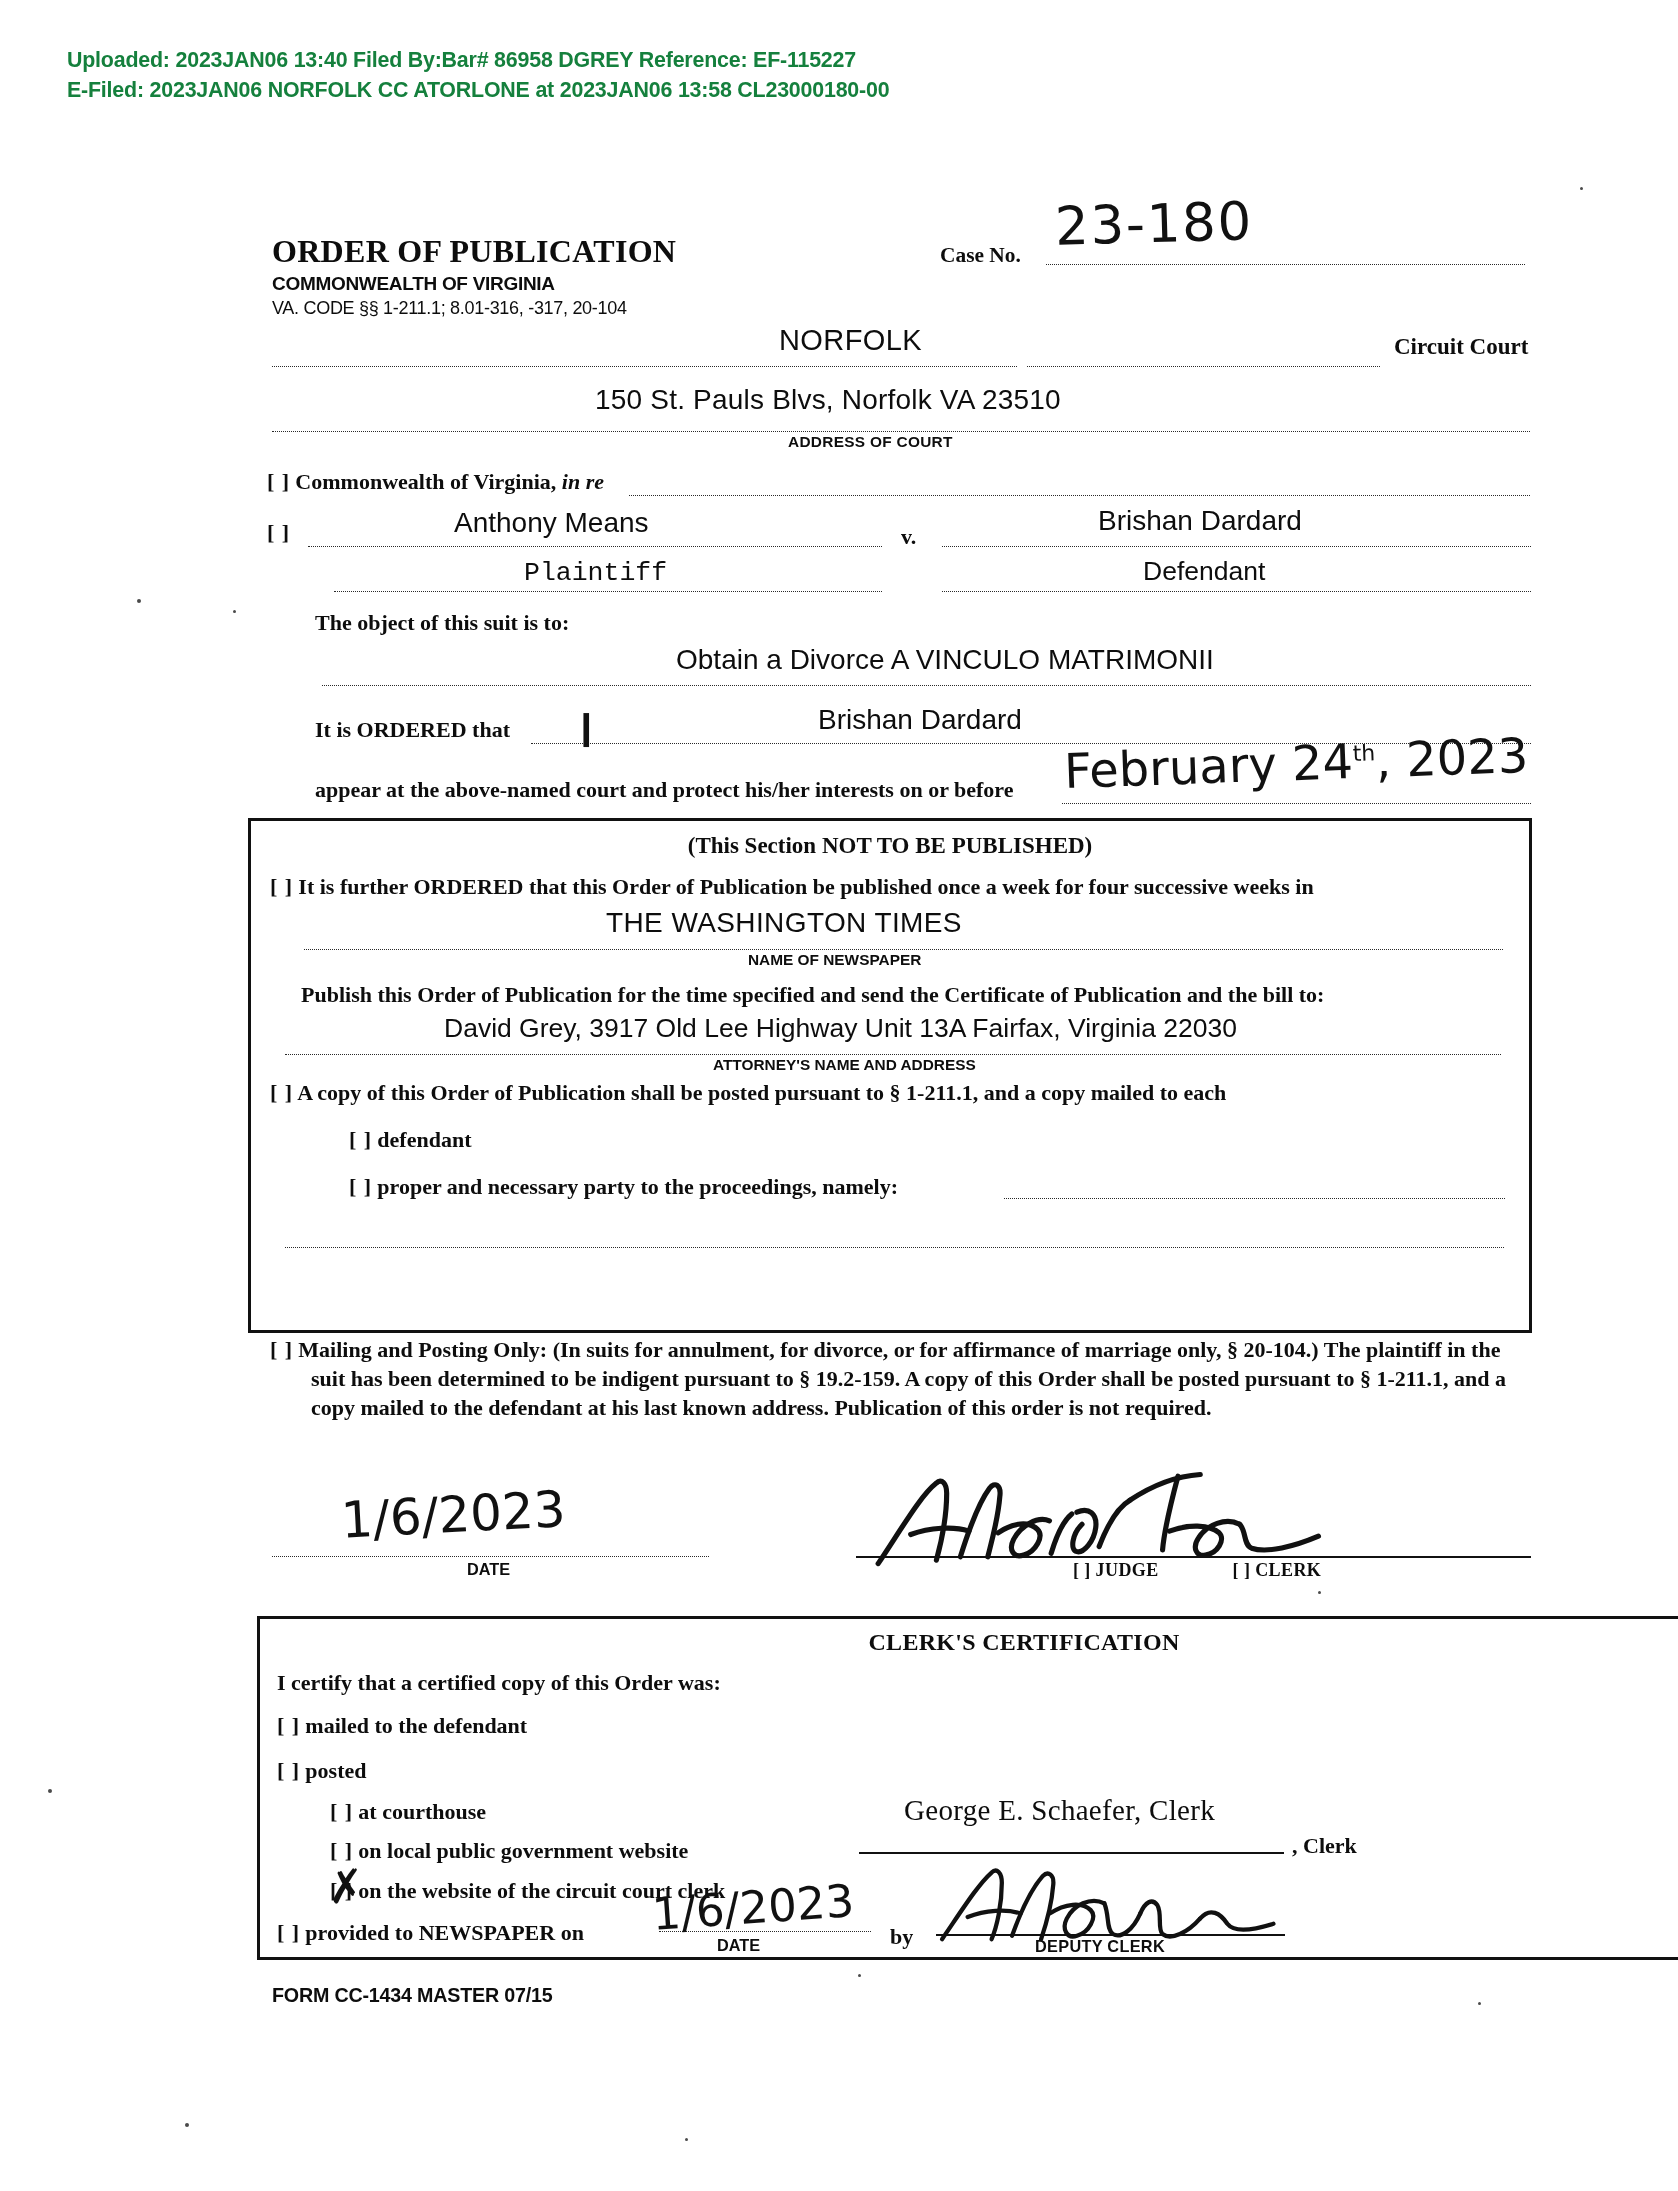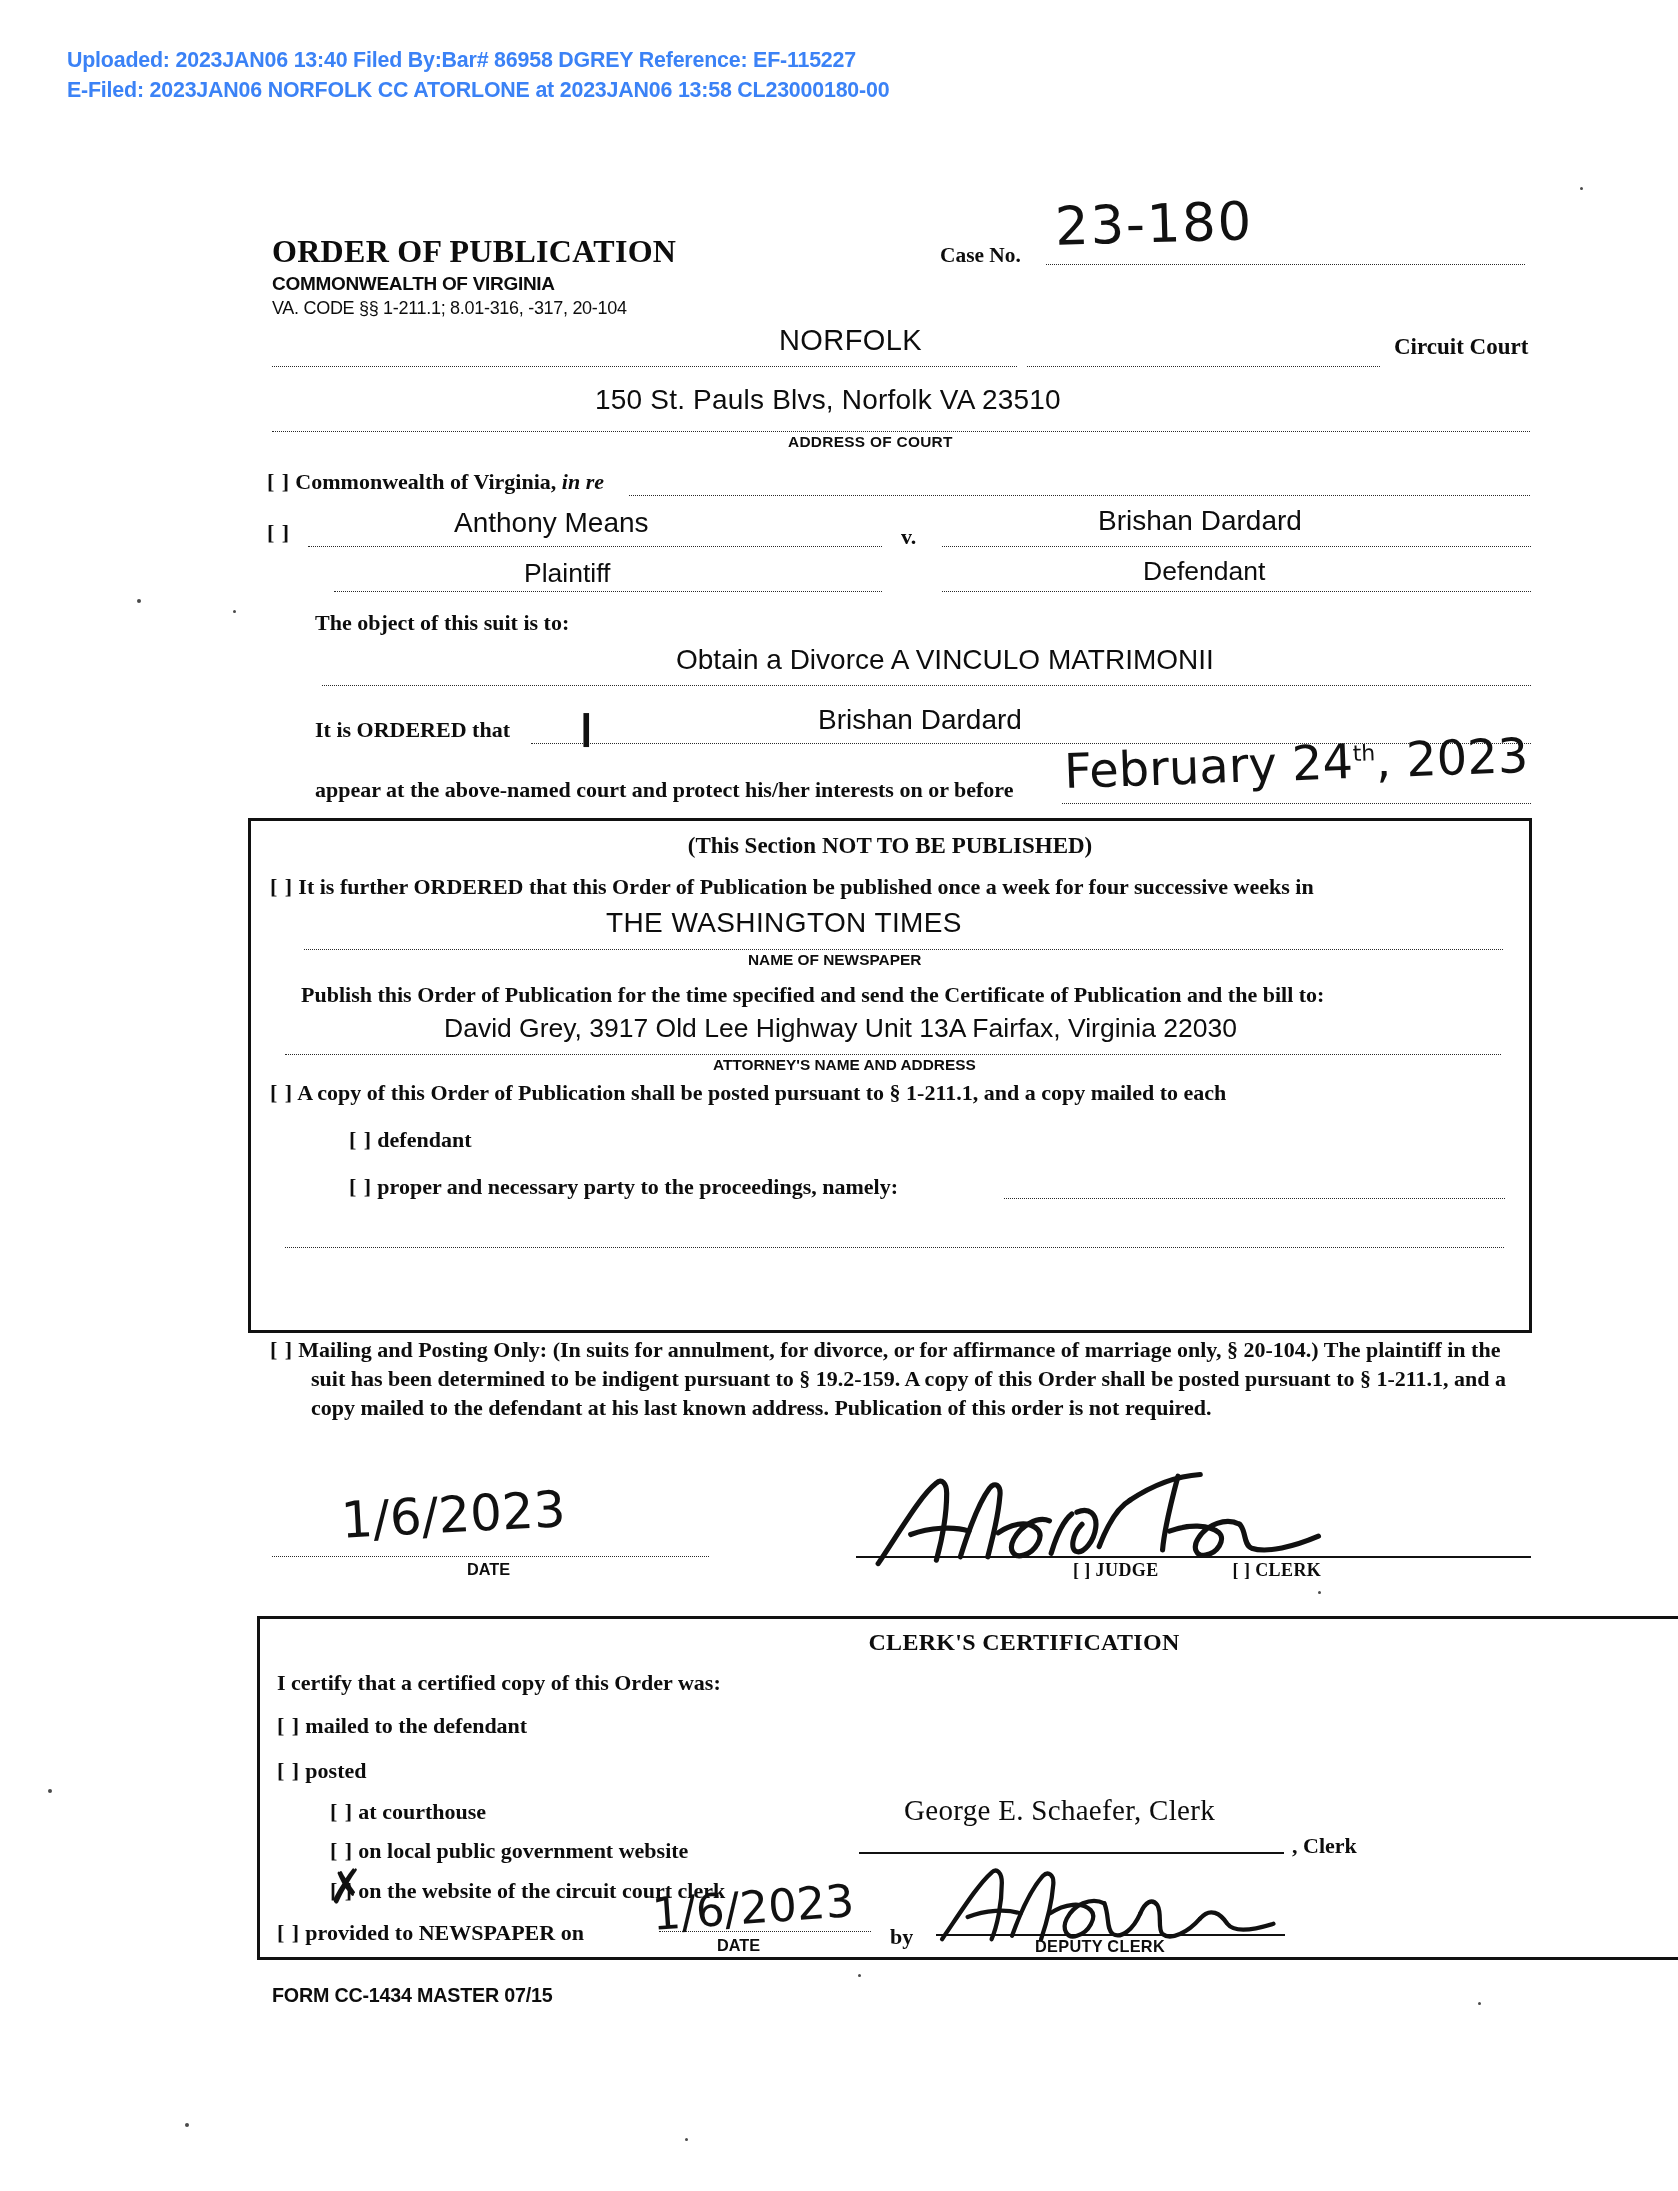--- a/index.html
+++ b/index.html
@@ -19,21 +19,21 @@
   
   .efile-stamp {
     position: absolute;
     left: 67px;
     top: 45px;
     font-family: "Liberation Sans", sans-serif;
     font-size: 21.4px;
     font-weight: 600;
     line-height: 1.42;
     letter-spacing: -0.2px;
-    color: #3b82f6;
+    color: #15803d;
   }
 
   
   .sheet {
     position: absolute;
     left: 0;
     top: 0;
     width: 1679px;
     height: 2192px;
   }
@@ -161,21 +161,21 @@
   .defendant-rule {
     position: absolute; left: 942px; top: 546px; width: 589px;
     border-bottom: 1.7px dotted #2a2a2a;
   }
   .defendant-name {
     position: absolute; left: 1098px; top: 505px;
     font-family: "Liberation Sans", sans-serif; font-size: 28px;
   }
   .plaintiff-cap {
     position: absolute; left: 524px; top: 558px;
-    font-family: Liberation Sans, sans-serif; font-size: 26.5px;
+    font-family: Liberation Mono, monospace; font-size: 26.5px;
   }
   .defendant-cap {
     position: absolute; left: 1143px; top: 556px;
     font-family: "Liberation Sans", sans-serif; font-size: 26.5px;
   }
   .plaintiff-cap-rule {
     position: absolute; left: 334px; top: 591px; width: 548px;
     border-bottom: 1.7px dotted #2a2a2a;
   }
   .defendant-cap-rule {

